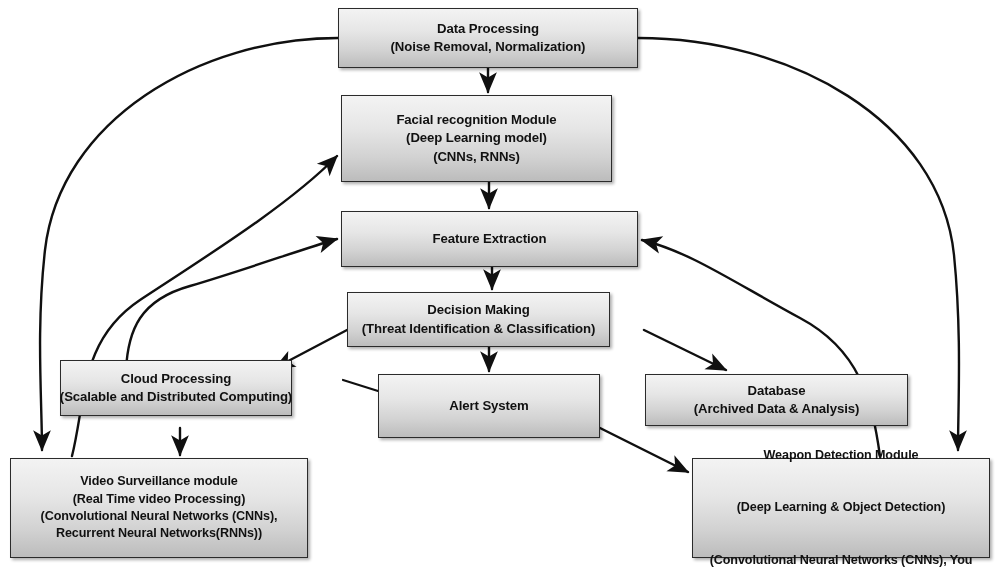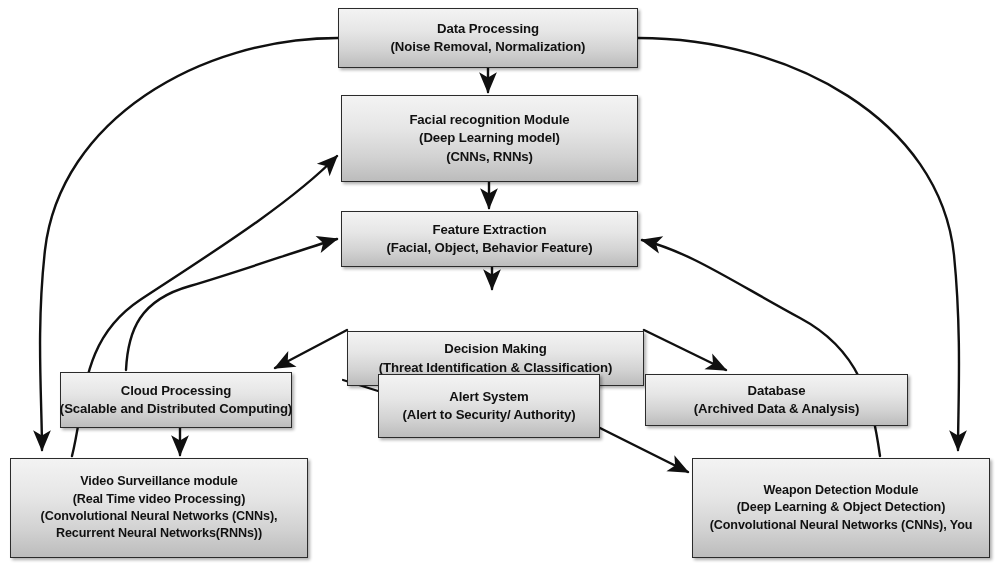--- a/index.html
+++ b/index.html
@@ -104,57 +104,55 @@
     <path class="edge" d="M126,370 C128,330 140,300 190,286 C250,268 300,250 337,239" marker-end="url(#ah)"></path>
 
     <path class="edge" d="M880,456 C872,400 860,350 800,318 C730,280 690,252 642,240" marker-end="url(#ah)"></path>
   </svg>
 
   <div class="node" style="left:338px; top:8px; width:300px; height:60px;">
     <span class="line">Data Processing</span>
     <span class="line">(Noise Removal, Normalization)</span>
   </div>
 
-  <div class="node" style="left:341px; top:95px; width:297px; height:87px;">
+  <div class="node" style="left:341px; top:95px; width:271px; height:87px;">
     <span class="line">Facial recognition Module</span>
     <span class="line">(Deep Learning model)</span>
     <span class="line">(CNNs, RNNs)</span>
   </div>
 
   <div class="node" style="left:341px; top:211px; width:297px; height:56px;text-align:center;">
     <span class="line">Feature Extraction</span>
-    <span class="line">(Facial, Object, Behavior Feature)</span>
   </div>
 
-  <div class="node" style="left:347px; top:292px; width:297px; height:55px;margin-top:39px;">
+  <div class="node" style="left:347px; top:292px; width:263px; height:55px;">
     <span class="line">Decision Making</span>
     <span class="line">(Threat Identification &amp; Classification)</span>
   </div>
 
-  <div class="node" style="left:60px; top:372px; width:232px; height:56px;">
+  <div class="node" style="left:60px; top:360px; width:232px; height:56px;">
     <span class="line">Cloud Processing</span>
     <span class="line">(Scalable and Distributed Computing)</span>
   </div>
 
   <div class="node" style="left:378px; top:374px; width:222px; height:64px;">
     <span class="line">Alert System</span>
-    <span class="line">(Alert to Security/ Authority)</span>
   </div>
 
   <div class="node" style="left:645px; top:374px; width:263px; height:52px;">
     <span class="line">Database</span>
     <span class="line">(Archived Data &amp; Analysis)</span>
   </div>
 
   <div class="node small-text" style="left:10px; top:458px; width:298px; height:100px;">
     <span class="line">Video Surveillance module</span>
     <span class="line">(Real Time video Processing)</span>
     <span class="line">(Convolutional Neural Networks (CNNs),</span>
     <span class="line">Recurrent Neural Networks(RNNs))</span>
   </div>
 
-  <div class="node small-text" style="left:692px; top:458px; width:298px; height:100px;">
+  <div class="node small-text" style="left:692px; top:458px; width:298px; height:100px;gap:35px;">
     <span class="line">Weapon Detection Module</span>
     <span class="line">(Deep Learning &amp; Object Detection)</span>
     <span class="line">(Convolutional Neural Networks (CNNs), You</span>
   </div>
 
 </div>
 
 </body></html>

